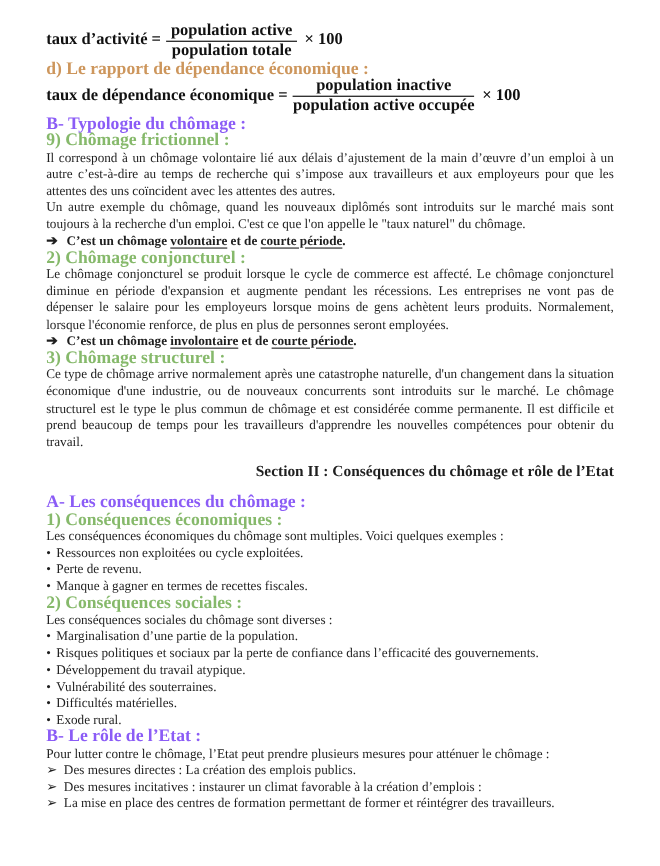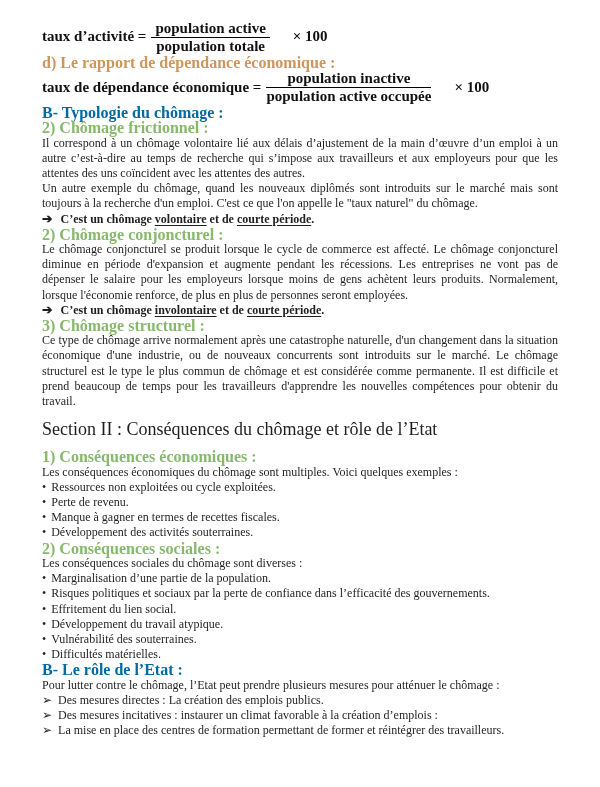--- a/index.html
+++ b/index.html
@@ -5,34 +5,34 @@
   html,body{margin:0;padding:0;background:#ffffff;}
   body{
     width:600px;height:787px;overflow:hidden;
     font-family:"Liberation Serif",serif;
     color:#1f1f1f;
   }
   .page{padding:20px 42px 0 42px;font-size:12px;line-height:15.2px;}
   p{margin:0;text-align:justify;}
   .h{font-weight:bold;margin:0;font-size:16px;line-height:15.2px;text-align:left;}
   .h-orange{color:#CD965C;}
-  .h-blue{color:#0369a1;}
+  .h-blue{color:#8b5cf6;}
   .h-green{color:#86B96B;}
   .formula{display:flex;align-items:center;font-weight:bold;font-size:15px;margin:1px 0 2px 0;color:#111;}
   .frac{display:inline-flex;flex-direction:column;text-align:center;margin:0 5px;line-height:14.5px;}
   .frac .num{border-bottom:1.5px solid #000;padding:0 4px 1px 4px;}
   .frac .den{padding-top:1px;}
-  .fsuf{margin-left:18px;}
+  .fsuf{margin-left:2px;}
   .arrowline{font-weight:bold;text-align:left;}
   .mk-arrow{margin-right:8px;font-size:12.5px;}
   .u{text-decoration:underline;text-underline-offset:2px;}
   .li{text-align:left;}
   .mk{margin-right:5px;}
   .mka{margin-right:6px;}
-  .section-title{font-weight:normal;text-align:left;margin:13px 0 12px 0;font-size:18px;}
+  .section-title{font-weight:bold;text-align:right;margin:13px 0 12px 0;font-size:14px;}
 </style>
 </head>
 <body>
 
 <div class="page">
 
   <div class="formula">
     <span>taux d’activité =</span>
     <span class="frac">
         <span class="num">population active</span>
@@ -47,50 +47,50 @@
     <span>taux de dépendance économique =</span>
     <span class="frac">
         <span class="num">population inactive</span>
         <span class="den">population active occupée</span>
       </span>
     <span class="fsuf">× 100</span>
   </div>
 
   <div class="h h-blue">B- Typologie du chômage :</div>
 
-  <div class="h h-green">2) Chômage frictionnel :</div>
+  <div class="h h-green">9) Chômage frictionnel :</div>
   <p>Il correspond à un chômage volontaire lié aux délais d’ajustement de la main d’œuvre d’un emploi à un autre c’est-à-dire au temps de recherche qui s’impose aux travailleurs et aux employeurs pour que les attentes des uns coïncident avec les attentes des autres.</p>
   <p>Un autre exemple du chômage, quand les nouveaux diplômés sont introduits sur le marché mais sont toujours à la recherche d'un emploi. C'est ce que l'on appelle le "taux naturel" du chômage.</p>
   <p class="arrowline"><span class="mk-arrow">➔</span><span>C’est un chômage </span><span class="u">volontaire</span><span> et de </span><span class="u">courte période</span><span>.</span></p>
 
   <div class="h h-green">2) Chômage conjoncturel :</div>
   <p>Le chômage conjoncturel se produit lorsque le cycle de commerce est affecté. Le chômage conjoncturel diminue en période d'expansion et augmente pendant les récessions. Les entreprises ne vont pas de dépenser le salaire pour les employeurs lorsque moins de gens achètent leurs produits. Normalement, lorsque l'économie renforce, de plus en plus de personnes seront employées.</p>
   <p class="arrowline"><span class="mk-arrow">➔</span><span>C’est un chômage </span><span class="u">involontaire</span><span> et de </span><span class="u">courte période</span><span>.</span></p>
 
   <div class="h h-green">3) Chômage structurel :</div>
   <p>Ce type de chômage arrive normalement après une catastrophe naturelle, d'un changement dans la situation économique d'une industrie, ou de nouveaux concurrents sont introduits sur le marché. Le chômage structurel est le type le plus commun de chômage et est considérée comme permanente. Il est difficile et prend beaucoup de temps pour les travailleurs d'apprendre les nouvelles compétences pour obtenir du travail.</p>
 
   <div class="section-title">Section II : Conséquences du chômage et rôle de l’Etat</div>
 
+  <div class="h h-blue">A- Les conséquences du chômage :</div>
 
   <div class="h h-green">1) Conséquences économiques :</div>
   <p class="li">Les conséquences économiques du chômage sont multiples. Voici quelques exemples :</p>
   <p class="li"><span class="mk">•</span><span>Ressources non exploitées ou cycle exploitées.</span></p>
   <p class="li"><span class="mk">•</span><span>Perte de revenu.</span></p>
   <p class="li"><span class="mk">•</span><span>Manque à gagner en termes de recettes fiscales.</span></p>
-  <p class="li"><span class="mk">•</span><span>Développement des activités souterraines.</span></p>
 
   <div class="h h-green">2) Conséquences sociales :</div>
   <p class="li">Les conséquences sociales du chômage sont diverses :</p>
   <p class="li"><span class="mk">•</span><span>Marginalisation d’une partie de la population.</span></p>
   <p class="li"><span class="mk">•</span><span>Risques politiques et sociaux par la perte de confiance dans l’efficacité des gouvernements.</span></p>
-  <p class="li"><span class="mk">•</span><span>Effritement du lien social.</span></p>
   <p class="li"><span class="mk">•</span><span>Développement du travail atypique.</span></p>
   <p class="li"><span class="mk">•</span><span>Vulnérabilité des souterraines.</span></p>
   <p class="li"><span class="mk">•</span><span>Difficultés matérielles.</span></p>
+  <p class="li"><span class="mk">•</span><span>Exode rural.</span></p>
 
   <div class="h h-blue">B- Le rôle de l’Etat :</div>
   <p class="li">Pour lutter contre le chômage, l’Etat peut prendre plusieurs mesures pour atténuer le chômage :</p>
   <p class="li"><span class="mka">➢</span><span>Des mesures directes : La création des emplois publics.</span></p>
   <p class="li"><span class="mka">➢</span><span>Des mesures incitatives : instaurer un climat favorable à la création d’emplois :</span></p>
   <p class="li"><span class="mka">➢</span><span>La mise en place des centres de formation permettant de former et réintégrer des travailleurs.</span></p>
 
 </div>
 
 </body></html>

